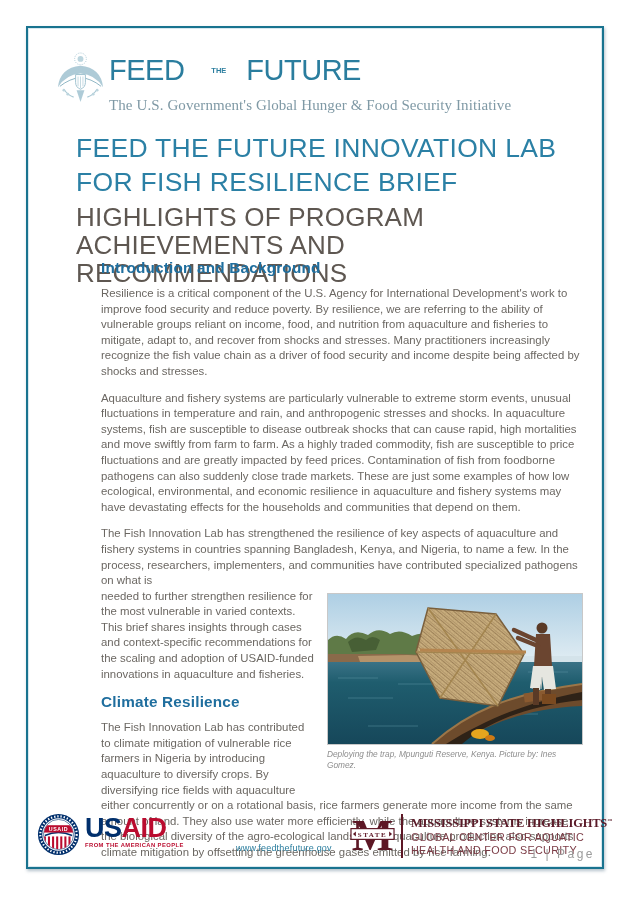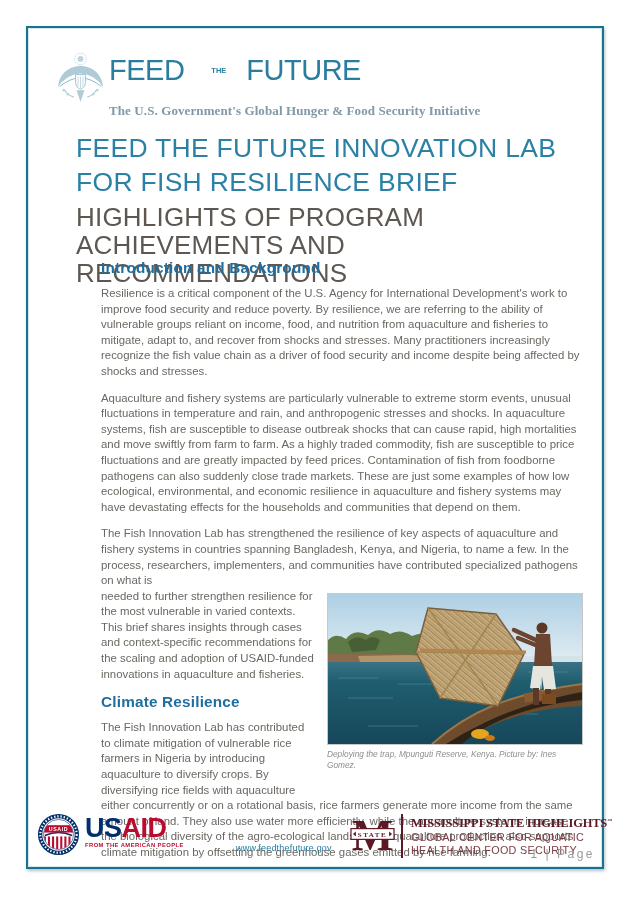--- a/index.html
+++ b/index.html
@@ -11,21 +11,21 @@
   .frame {
     position:absolute; left:26px; top:26px; width:578px; height:843px;
     border:2px solid #19738f;
     box-shadow:1px 2px 3px rgba(90,120,140,.45), inset 1px 1px 0 #d7e8ef, inset -1px -1px 0 #d7e8ef;
   }
   
   .brand { position:absolute; left:56px; top:50px; display:flex; align-items:flex-start; }
   .brand-text { margin-left:4px; margin-top:6px; }
   .brand-word { display:flex; align-items:center; color:#2a7d9e; font-size:29px; line-height:29px; letter-spacing:-0.5px; white-space:nowrap;gap:24px; }
   .the-stack { display:inline-block; width:8px; font-size:7.5px; line-height:6.4px; word-break:break-all; text-align:center; margin:1px 3px 0 3px; font-weight:bold; letter-spacing:0; }
-  .brand-tagline { font-family:"Liberation Serif", serif; font-size:13px; color:#7f99a5; margin-top:18px; letter-spacing:0.1px; white-space:nowrap;font-weight:bold; }
+  .brand-tagline { font-family:"Liberation Serif", serif; font-size:15px; color:#7f99a5; margin-top:12px; letter-spacing:0.1px; white-space:nowrap; }
   
   .title-block { position:absolute; left:76px; top:131px; width:492px; }
   .main-title { font-size:26.5px; line-height:34px; font-weight:300; color:#2b80a5; margin:0; letter-spacing:0.3px; }
   .sub-title { font-size:26px; line-height:28px; font-weight:300; color:#5e5751; margin-top:4px; letter-spacing:0.2px; }
   
   .content { position:absolute; left:61px; top:259px; width:482px;margin-left:40px; }
   .sec-h { font-size:15.3px; font-weight:bold; color:#1f6e9e; margin:0 0 9px 0; letter-spacing:0.2px; }
   .sec-h.climate { margin-top:4px; }
   .content p { font-size:11.4px; line-height:15.6px; color:#6b6762; margin:0 0 11px 0; }
   .content p.lead { margin-bottom:0; }

